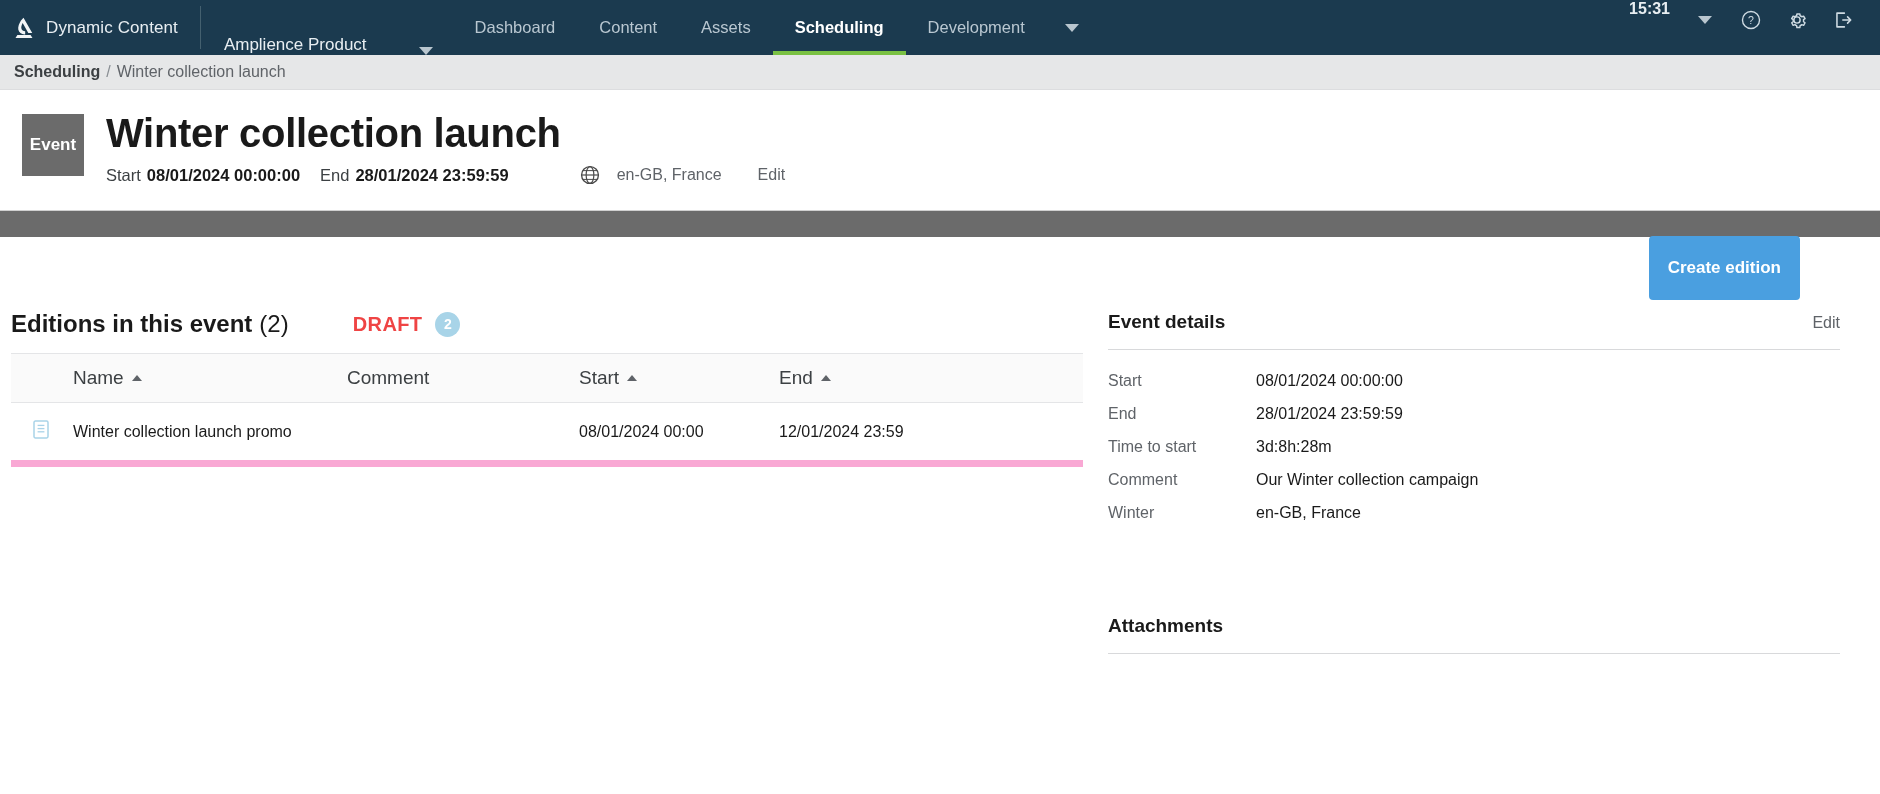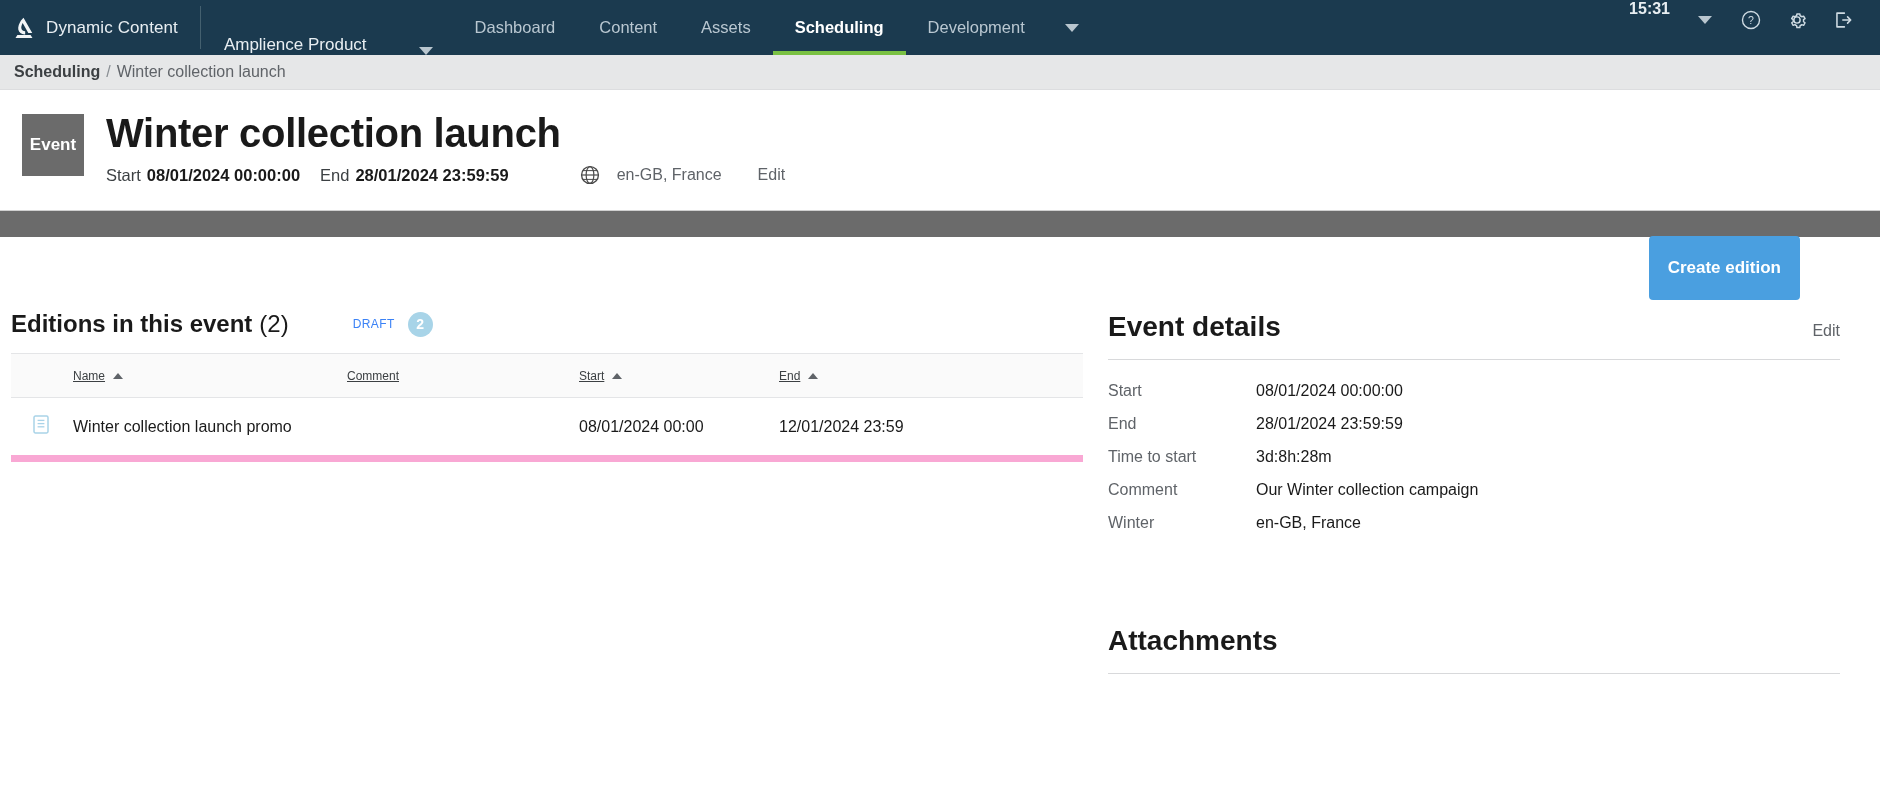--- a/index.html
+++ b/index.html
@@ -203,21 +203,21 @@
     font-weight: normal;
     color: #1a1a1a;
     margin-left: 7px;
   }
   .draft-group {
     display: flex; align-items: center;
     margin-left: 64px;
     cursor: pointer;
   }
   .draft-label {
-    font-size: 12px; font-weight: normal; color: #3b82f6; letter-spacing: .4px;
+    font-size: 20px; font-weight: bold; color: #ef4444; letter-spacing: .4px;
   }
   .draft-badge {
     margin-left: 13px;
     width: 25px; height: 25px;
     border-radius: 50%;
     background: #a8d4e8;
     color: #ffffff;
     font-size: 14px;
     font-weight: bold;
     display: flex; align-items: center; justify-content: center;
@@ -225,28 +225,27 @@
 
   table.editions {
     width: 1072px;
     border-collapse: collapse;
     margin-top: 8px;
     table-layout: fixed;
   }
   table.editions thead tr { background: #fafafa; }
   table.editions th {
     text-align: left;
-    font-size: 12px;
+    font-size: 19px;
     font-weight: normal;
     color: #3c4043;
     padding: 13px 0 13px 0;
     height: 44px;
     border-bottom: 1px solid #e4e5e7;
     border-top: 1px solid #e4e5e7;
-    text-decoration: underline;
   }
   .th-inner { display: flex; align-items: center; gap: 8px; }
   .sort-caret {
     width: 0; height: 0;
     border-left: 5px solid transparent;
     border-right: 5px solid transparent;
     border-bottom: 6px solid #5f6368;
     display: inline-block;
   }
   table.editions td {
@@ -267,21 +266,21 @@
   col.c-comment { width: 232px; }
   col.c-start { width: 200px; }
   col.c-end { width: 200px; }
   col.c-rest { width: 104px; }
 
   
   .panel-head {
     display: flex; align-items: baseline; justify-content: space-between;
     padding-top: 50px;
   }
-  .panel-title { font-size: 28px; font-weight: bold; color: #1a1a1a; }
+  .panel-title { font-size: 19px; font-weight: bold; color: #1a1a1a; }
   .panel-edit { font-size: 16px; color: #5f6368; cursor: pointer; }
   .panel-rule {
     height: 1px; background: #d8d9db; margin-top: 16px;
   }
   .detail-list { margin-top: 22px; }
   .detail-row {
     display: flex;
     margin-bottom: 15px;
     font-size: 16px;
   }

